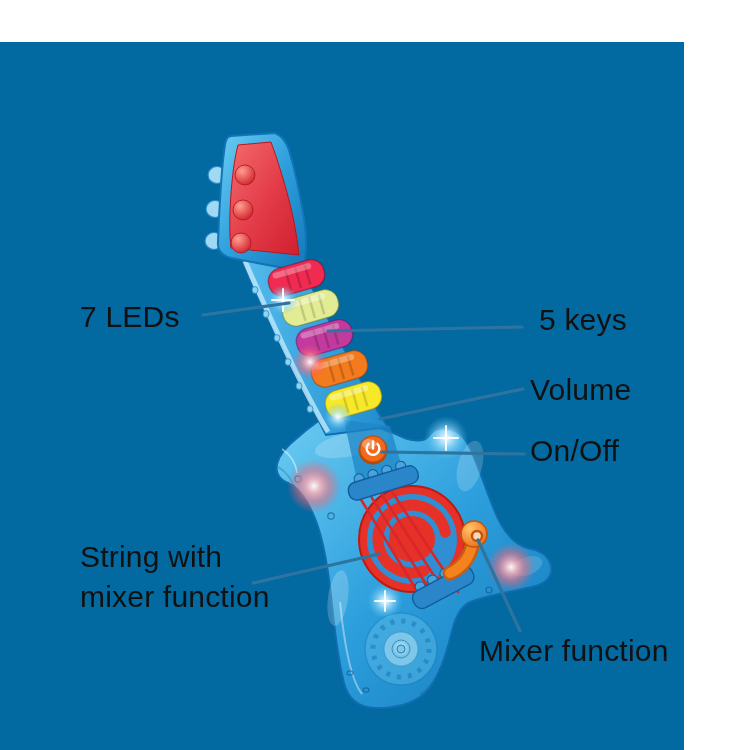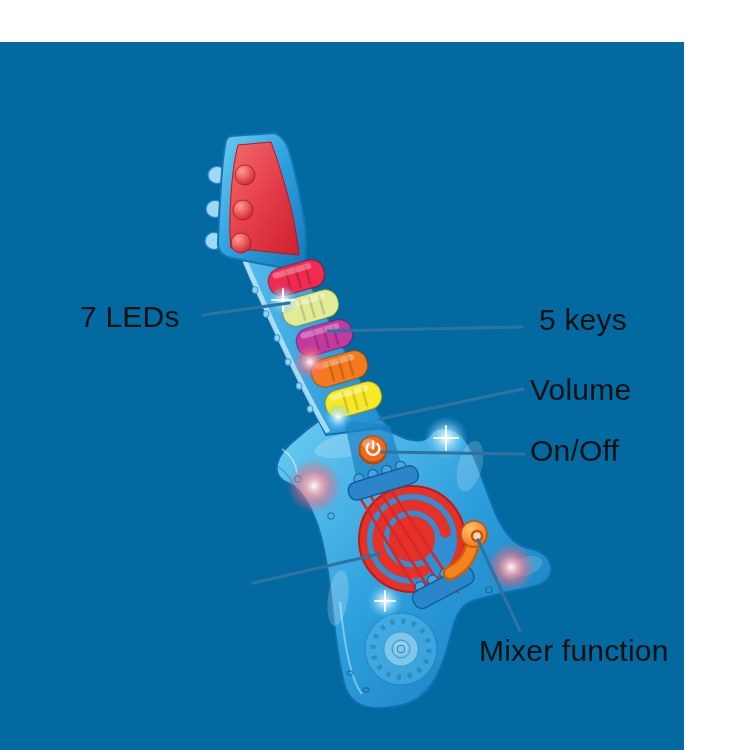--- a/index.html
+++ b/index.html
@@ -231,15 +231,17 @@
     <line x1="382" y1="410" x2="524" y2="412" stroke="#2e74a0"></line>
     <line x1="253" y1="541" x2="379" y2="512" stroke="#2e74a0"></line>
     <line x1="478" y1="498" x2="520" y2="589" stroke="#2e74a0"></line>
   </g>
 </svg>
 
 <div class="label" style="left:80px;  top:260px;">7 LEDs</div>
 <div class="label" style="left:539px; top:263px;">5 keys</div>
 <div class="label" style="left:530px; top:333px;">Volume</div>
 <div class="label" style="left:530px; top:394px;">On/Off</div>
+<div class="label two-line" style="left:80px; top:495px;">String with
+mixer function</div>
 <div class="label" style="left:479px; top:594px;">Mixer function</div>
 
 </div>
 
 </body></html>

